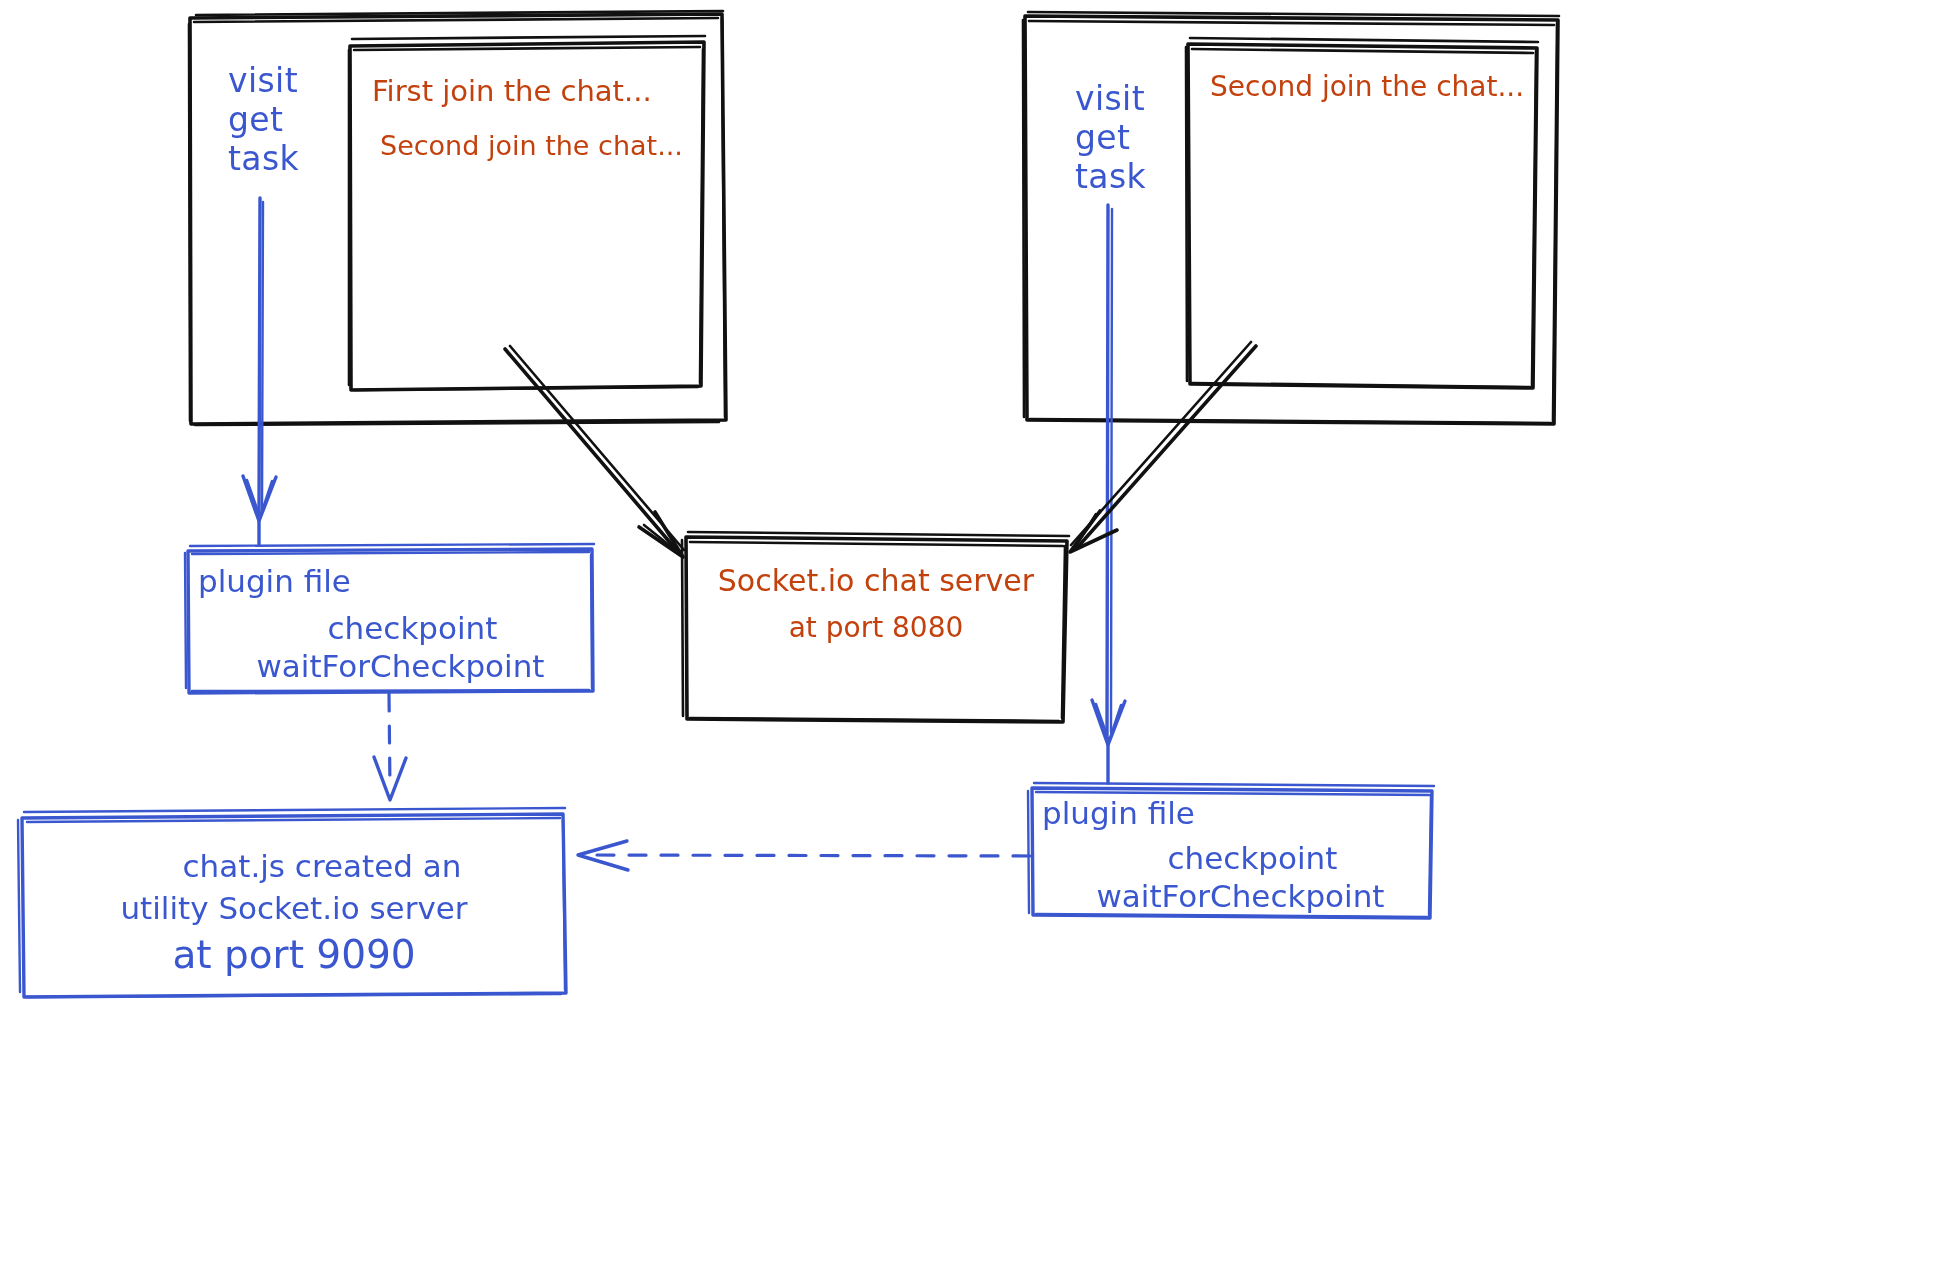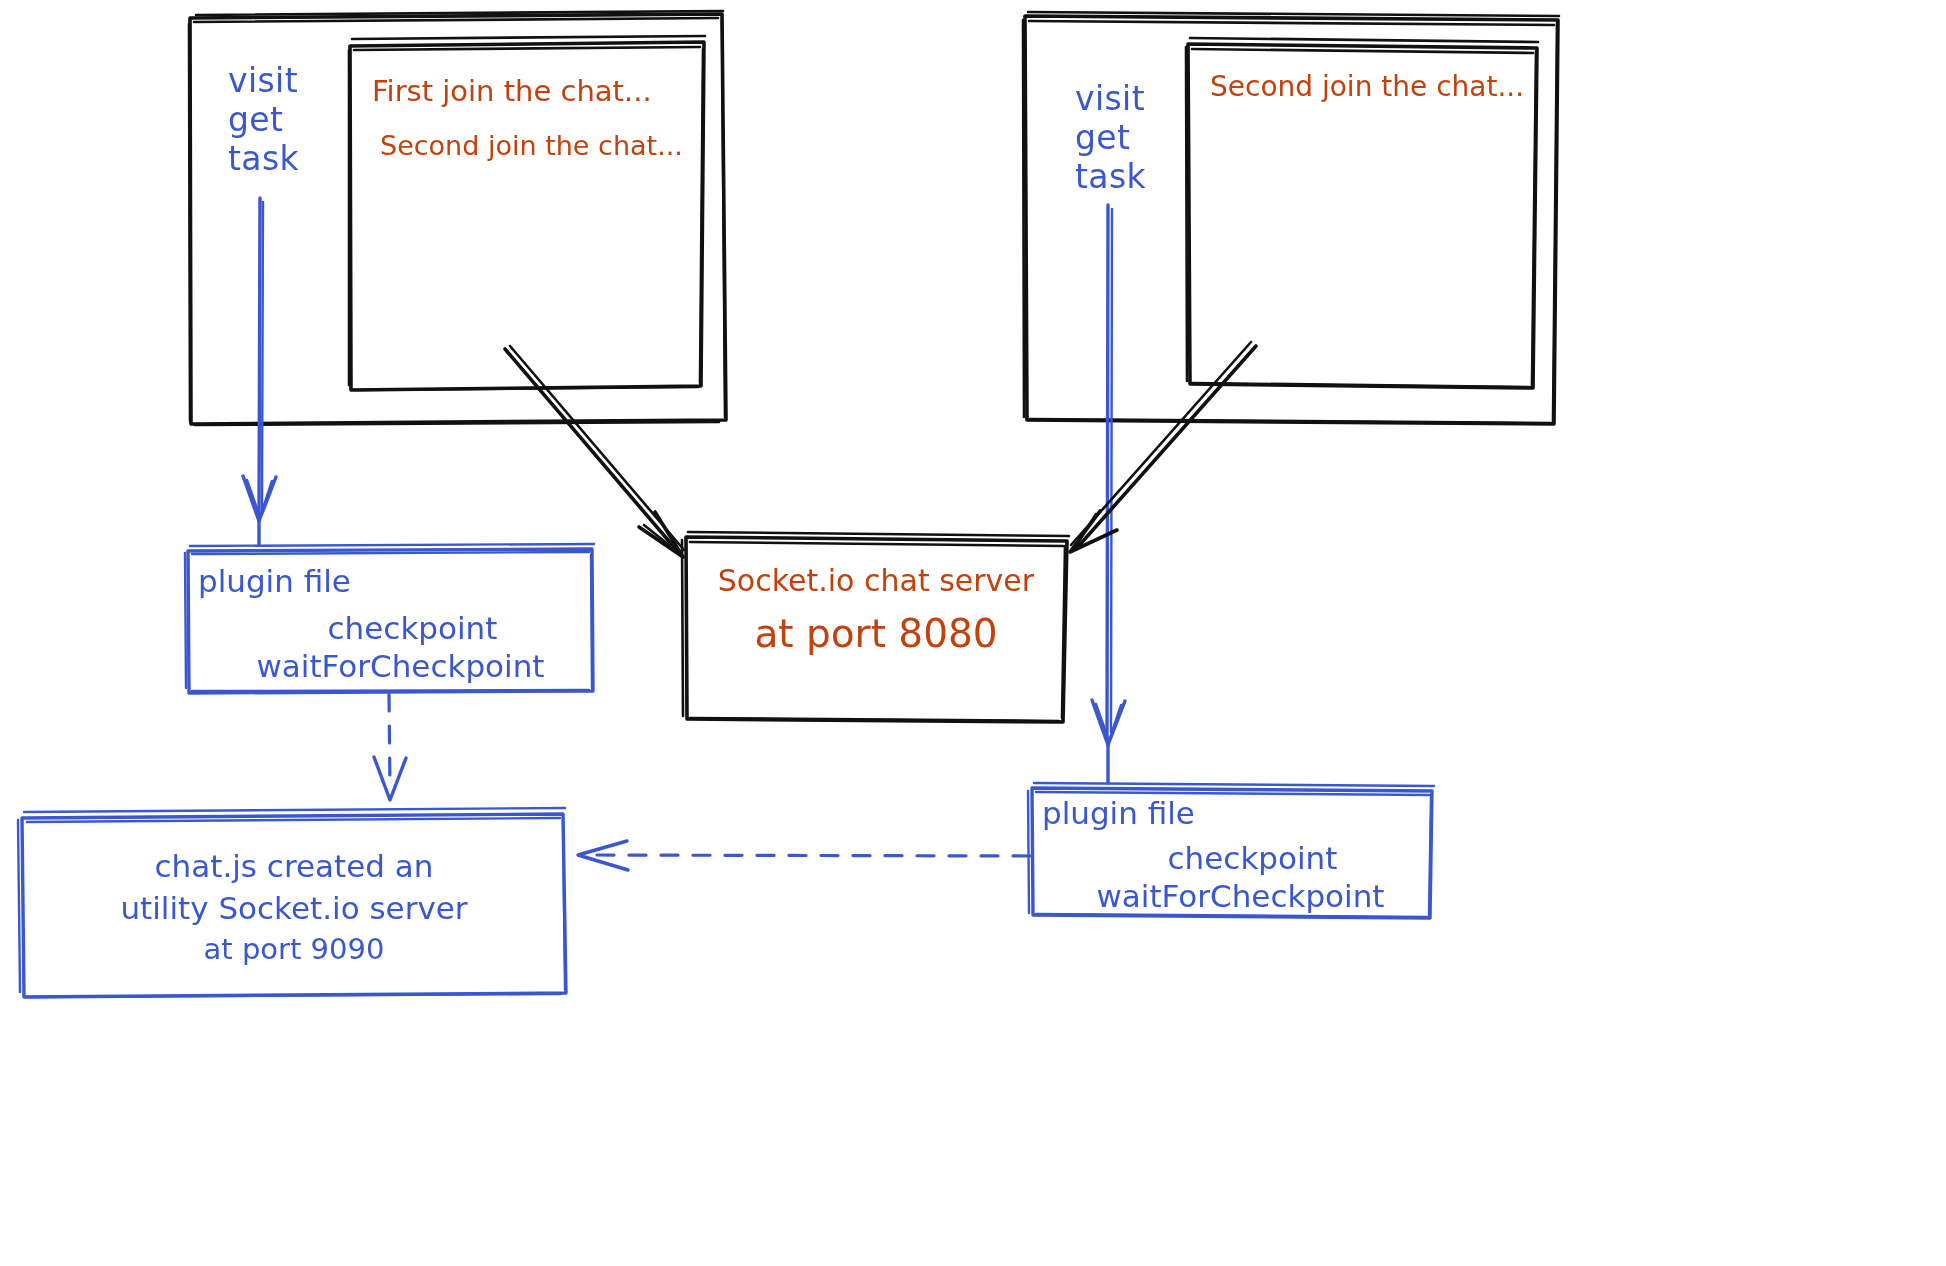--- a/index.html
+++ b/index.html
@@ -135,19 +135,19 @@
 
   <div class="lbl hand blue lft" style="left:198px;top:563px;font-size:31px;">plugin file</div>
   <div class="lbl hand blue ctr" style="left:240px;top:610px;width:345px;font-size:31px;">checkpoint</div>
   <div class="lbl hand blue ctr" style="left:228px;top:648px;width:345px;font-size:31px;">waitForCheckpoint</div>
 
   <div class="lbl hand blue lft" style="left:1042px;top:795px;font-size:31px;">plugin file</div>
   <div class="lbl hand blue ctr" style="left:1080px;top:840px;width:345px;font-size:31px;">checkpoint</div>
   <div class="lbl hand blue ctr" style="left:1068px;top:878px;width:345px;font-size:31px;">waitForCheckpoint</div>
 
   <div class="lbl hand black ctr" style="left:686px;top:563px;width:380px;font-size:30px;">Socket.io chat server</div>
-  <div class="lbl hand black ctr" style="left:686px;top:611px;width:380px;font-size:39px;">at port 8080</div>
+  <div class="lbl hand black ctr" style="left:686px;top:611px;width:380px;font-size:28px;">at port 8080</div>
 
-  <div class="lbl hand blue ctr" style="left:25px;top:848px;width:538px;font-size:31px;">chat.js created an</div>
+  <div class="lbl hand blue ctr" style="left:25px;top:848px;width:538px;font-size:31px;padding-left:28px;">chat.js created an</div>
   <div class="lbl hand blue ctr" style="left:25px;top:890px;width:538px;font-size:31px;">utility Socket.io server</div>
-  <div class="lbl hand blue ctr" style="left:25px;top:932px;width:538px;font-size:29px;">at port 9090</div>
+  <div class="lbl hand blue ctr" style="left:25px;top:932px;width:538px;font-size:39px;">at port 9090</div>
 
 </div>
 
 </body></html>

